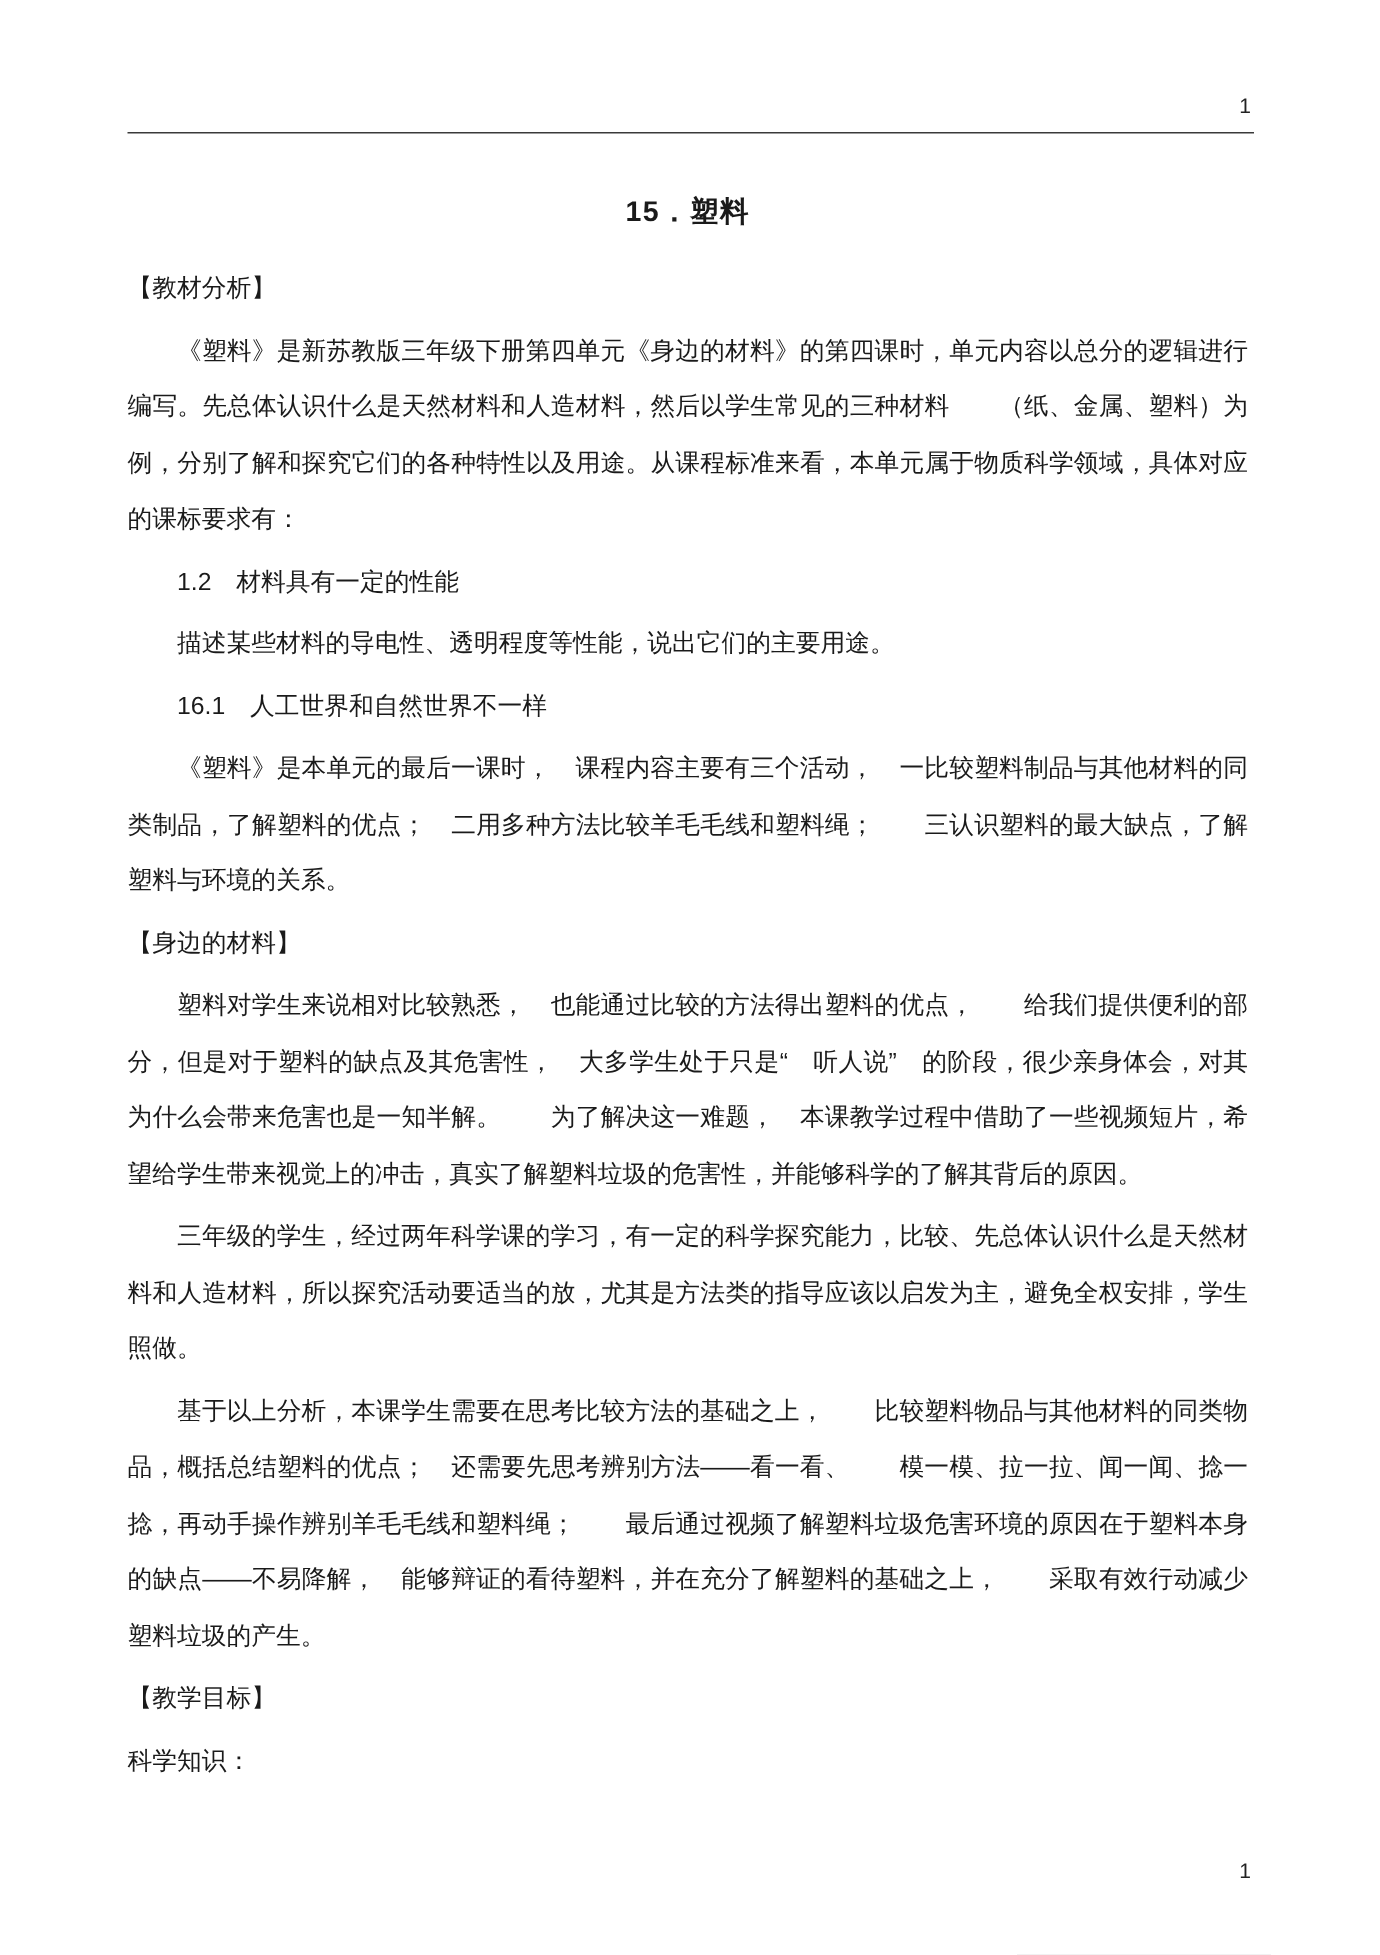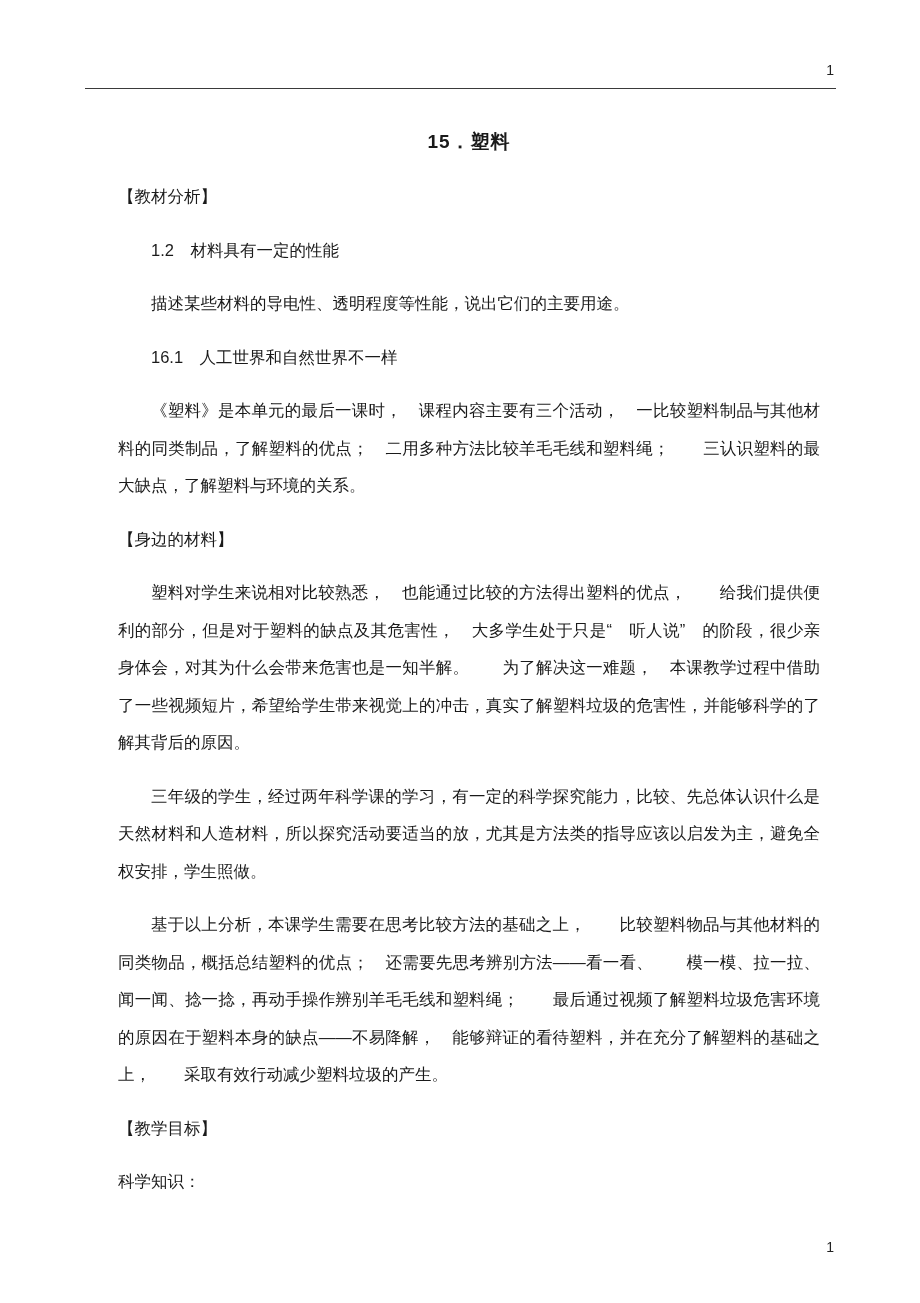--- a/index.html
+++ b/index.html
@@ -35,33 +35,33 @@
   .page-number-bottom {
     position: absolute;
     bottom: 48px;
     right: 86px;
     font-size: 14px;
     color: #222;
   }
   .content {
     position: absolute;
     top: 112px;
-    left: 102px;
+    left: 81px;
     right: 84px;
   }
   .doc-title {
     text-align: center;
     font-weight: bold;
     font-size: 19px;
     line-height: 40px;
     margin: 10px 0 12px 0;
     letter-spacing: 1px;
   }
   p.para {
-    margin: 16px;
+    margin: 4px;
     font-size: 16.5px;
     line-height: 37.5px;
     word-break: break-all;
   }
   p.p-head {
     text-indent: 0;
     text-align: left;
   }
   p.p-body {
     text-indent: 2em;
@@ -76,20 +76,21 @@
   <span class="page-number-top">1</span>
 
   <div class="header-rule"></div>
 
   <div class="content">
 
     <div class="doc-title">15．塑料</div>
 
     <p class="para p-head">【教材分析】</p>
 
+    <p class="para p-body">《塑料》是新苏教版三年级下册第四单元《身边的材料》的第四课时，单元内容以总分的逻辑进行编写。先总体认识什么是天然材料和人造材料，然后以学生常见的三种材料　　（纸、金属、塑料）为例，分别了解和探究它们的各种特性以及用途。从课程标准来看，本单元属于物质科学领域，具体对应的课标要求有：</p>
 
     <p class="para p-body">1.2　材料具有一定的性能</p>
 
     <p class="para p-body">描述某些材料的导电性、透明程度等性能，说出它们的主要用途。</p>
 
     <p class="para p-body">16.1　人工世界和自然世界不一样</p>
 
 
     <p class="para p-body">《塑料》是本单元的最后一课时，　课程内容主要有三个活动，　一比较塑料制品与其他材料的同类制品，了解塑料的优点；　二用多种方法比较羊毛毛线和塑料绳；　　三认识塑料的最大缺点，了解塑料与环境的关系。</p>
 

